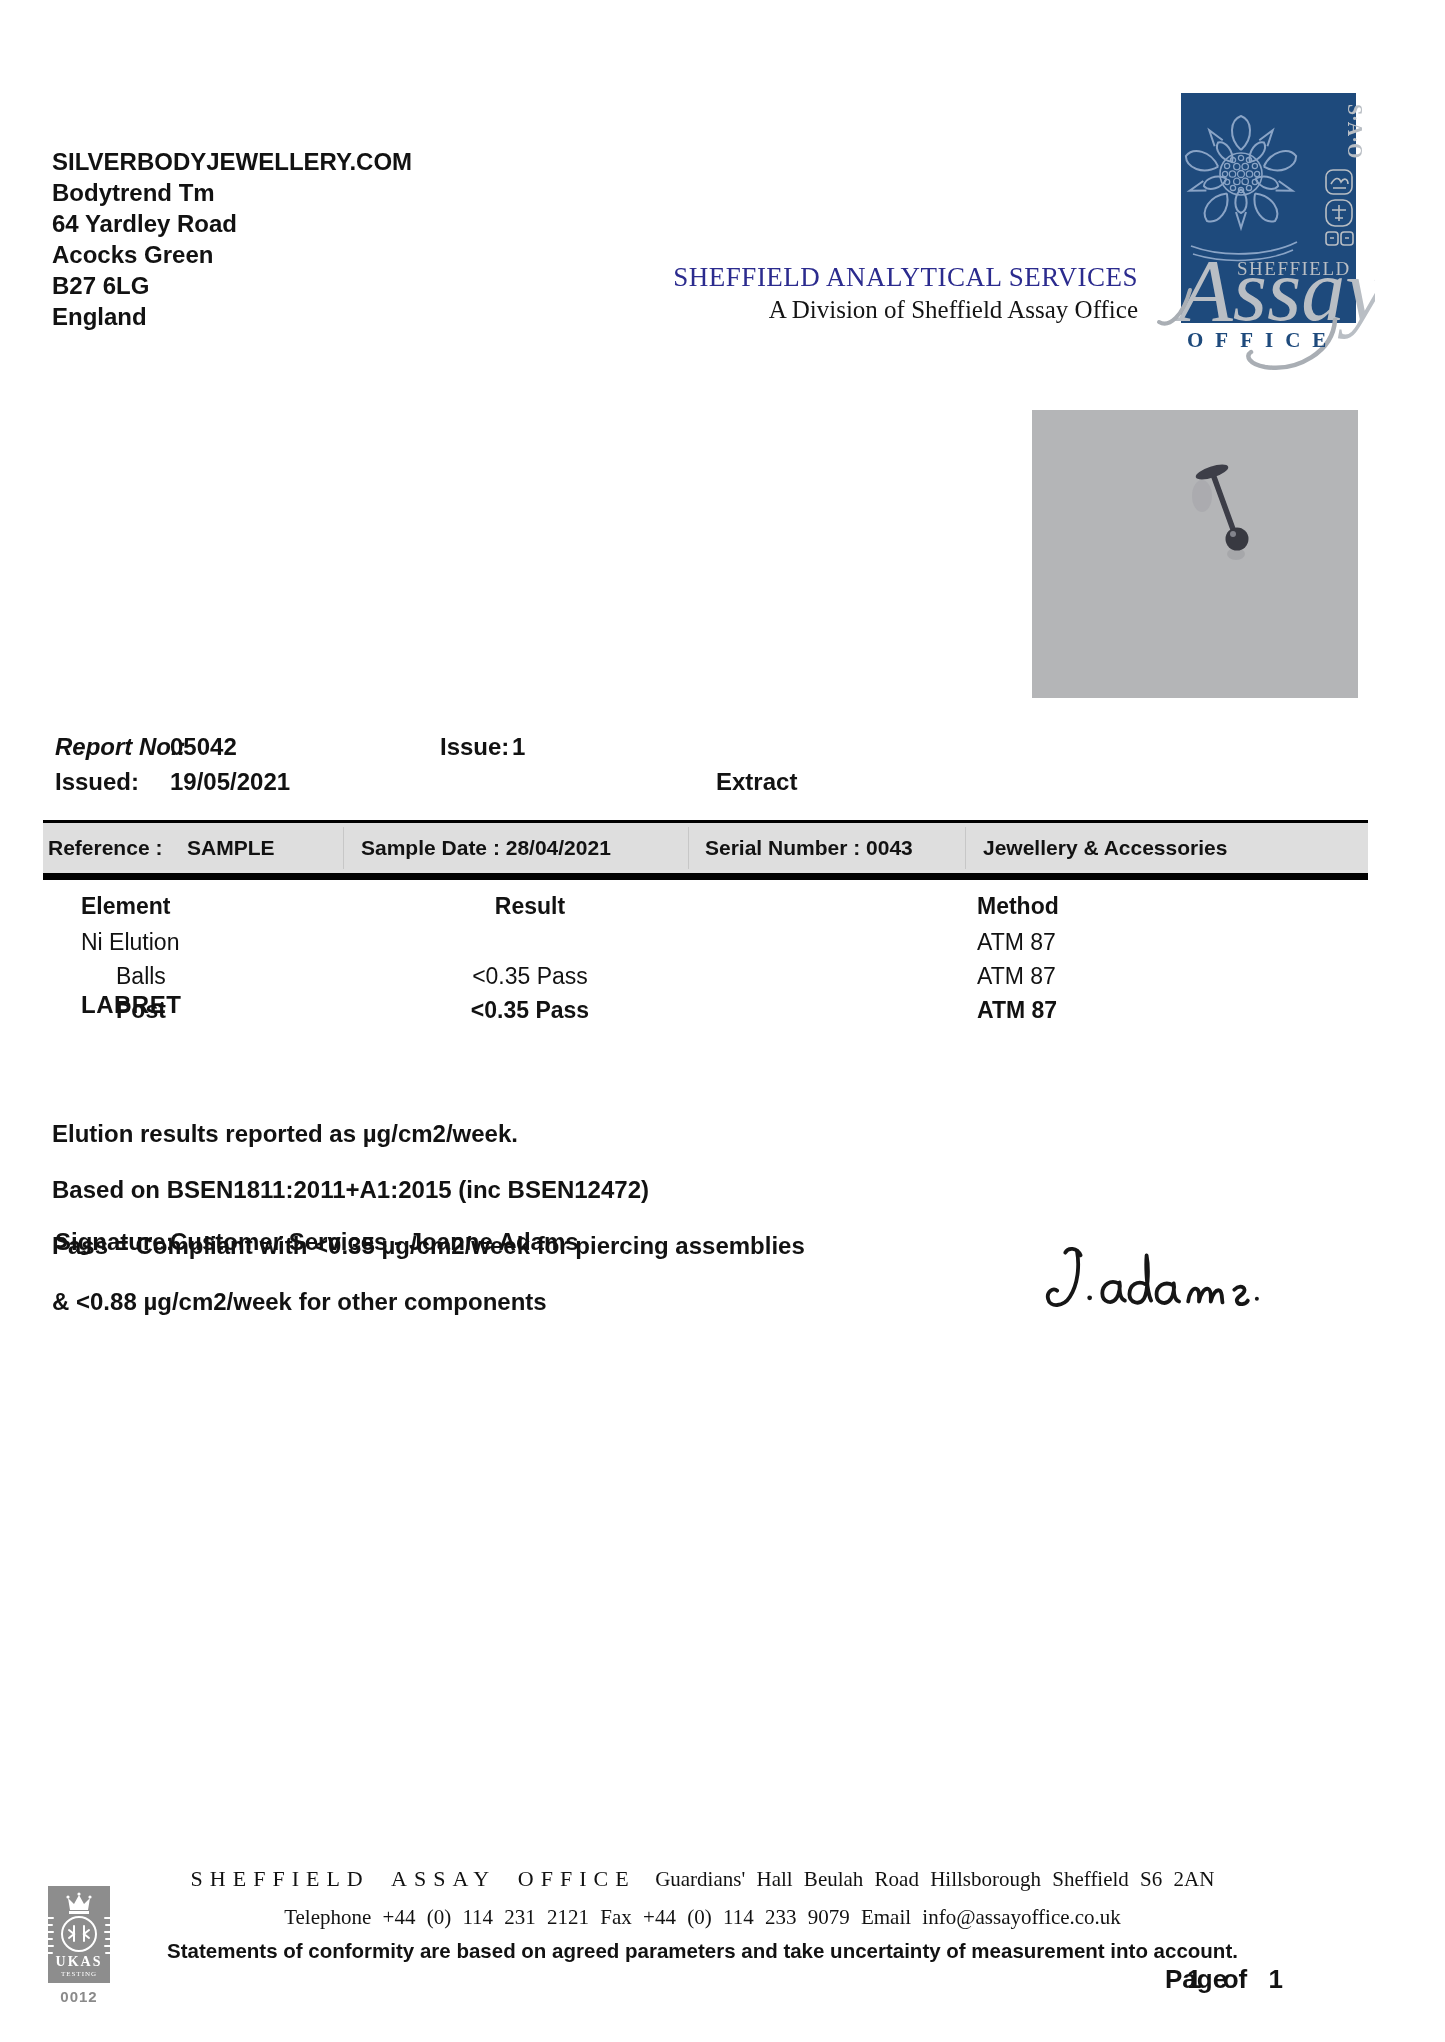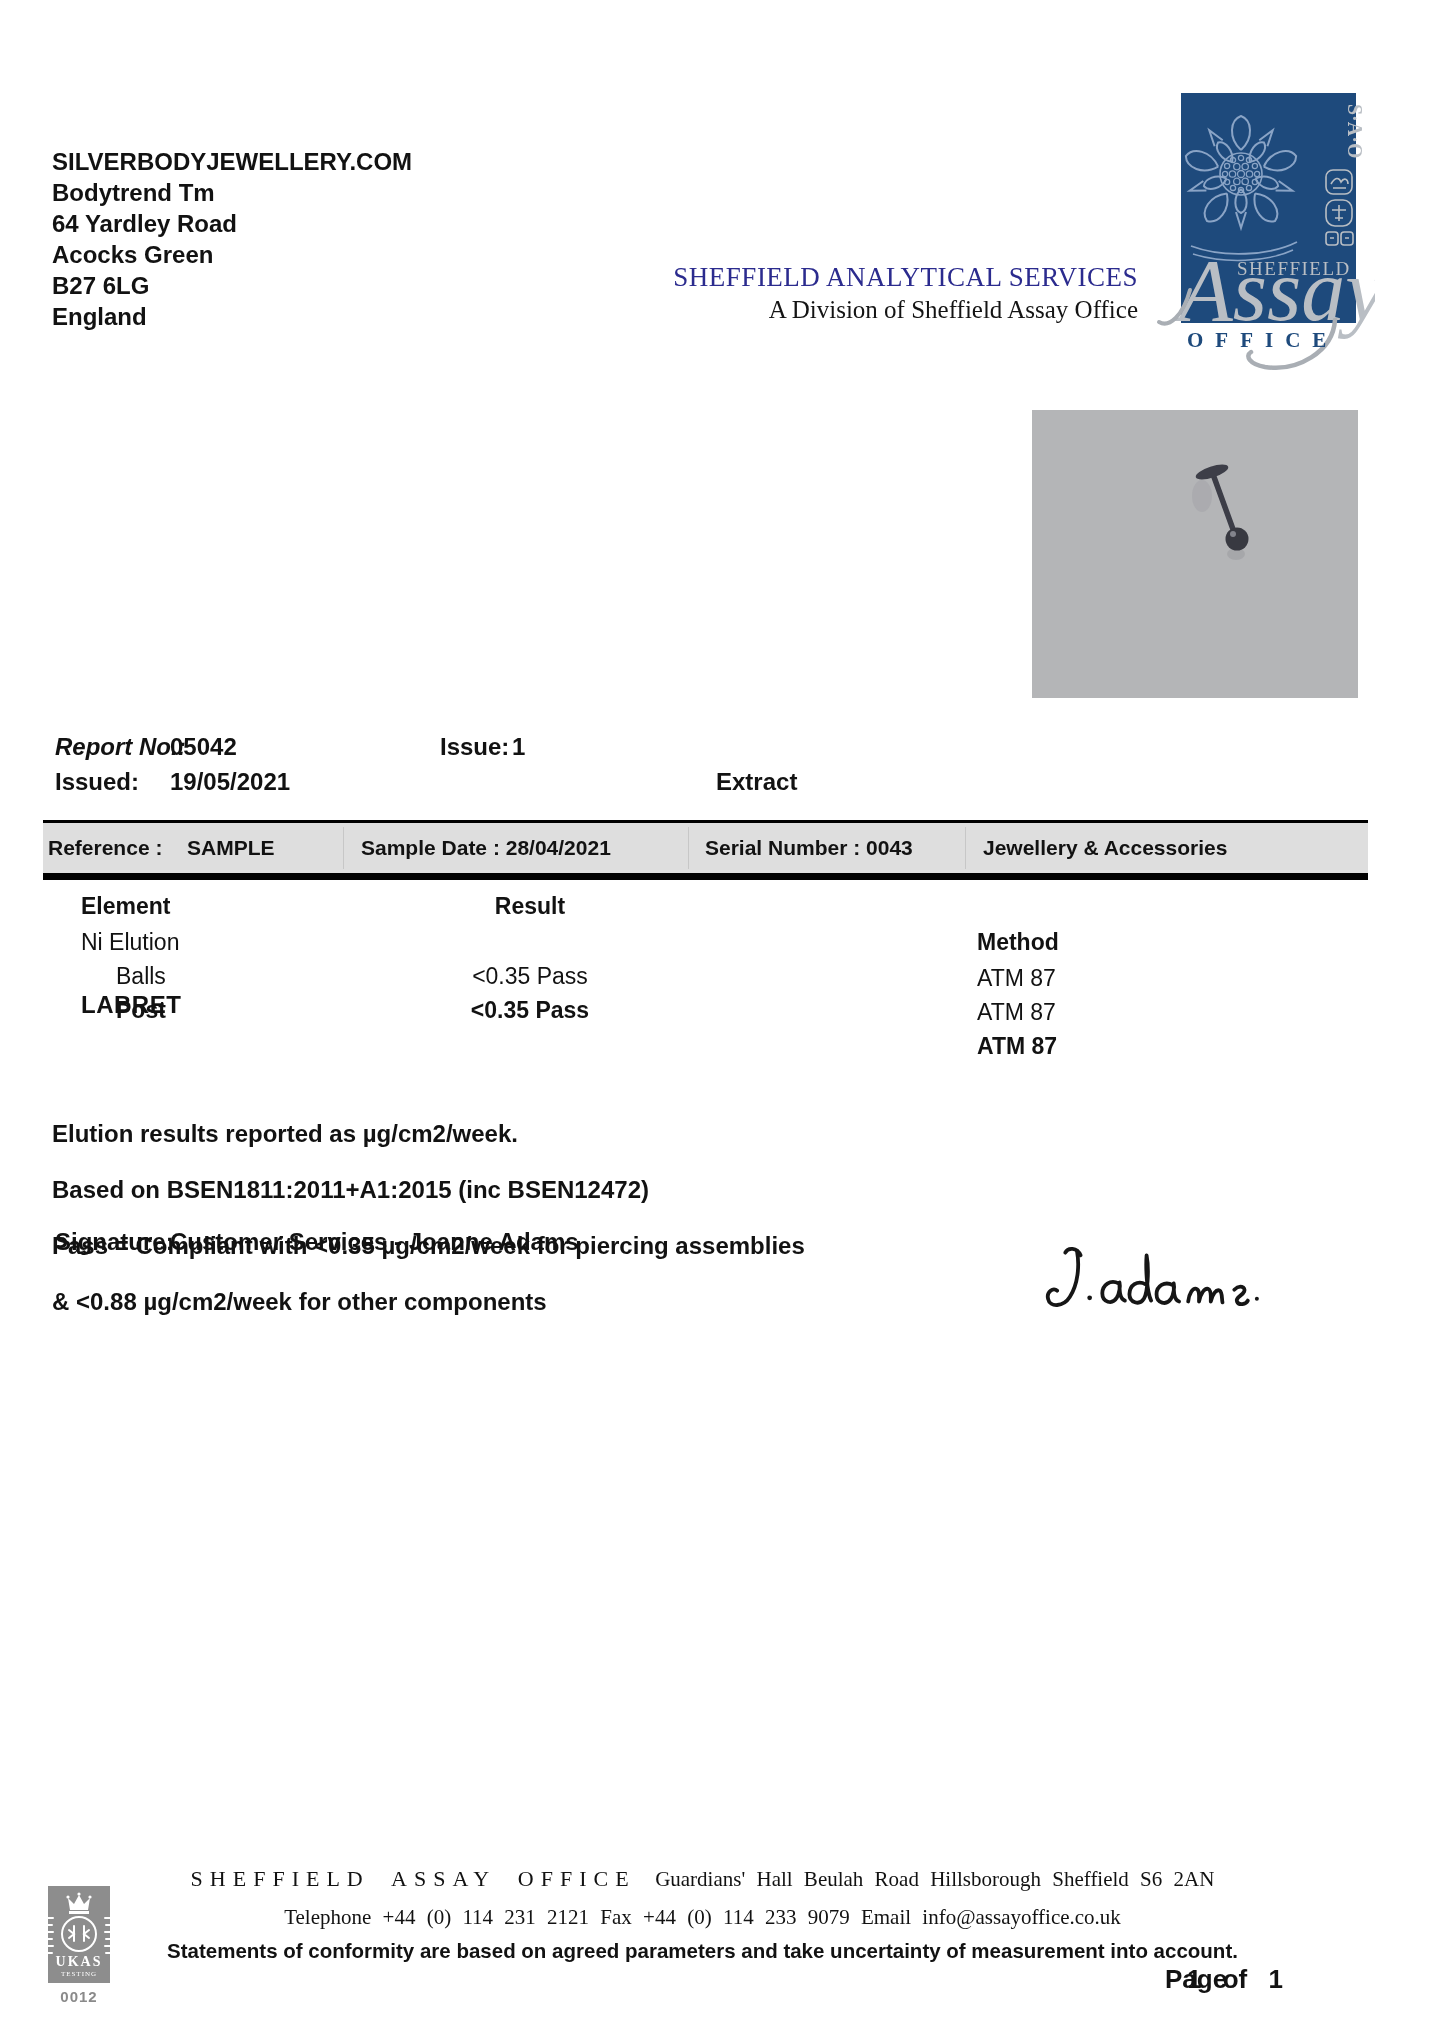--- a/index.html
+++ b/index.html
@@ -28,21 +28,21 @@
   .refbar{left:43px;top:820px;width:1325px;height:50px;background:#dedede;
           border-top:3px solid #000;border-bottom:7px solid #000;}
   .refbar span{position:absolute;top:0;line-height:50px;font-size:21px;font-weight:bold;white-space:nowrap;}
   .refbar .vdiv{position:absolute;top:4px;bottom:4px;width:1px;background:rgba(0,0,0,.10);}
 
   
   .trow{left:0;top:0;width:1445px;height:30px;font-size:23px;white-space:nowrap;}
   .trow .c-el{position:absolute;left:81px;}
   .trow .c-el.ind{left:116px;}
   .trow .c-res{position:absolute;left:380px;width:300px;text-align:center;}
-  .trow .c-met{position:absolute;left:977px;margin-top:36px;}
+  .trow .c-met{position:absolute;left:977px;}
   .trow.head{font-weight:bold;}
   .item-name{left:81px;top:991px;font-size:24px;font-weight:bold;letter-spacing:.5px;}
 
   
   .notes{left:52px;top:1092px;font-size:24px;font-weight:bold;line-height:28px;white-space:pre-line;}
 
   
   .sig-label{left:55px;top:1228px;font-size:24px;font-weight:bold;}
   .sig-name{left:170px;top:1228px;font-size:24px;font-weight:bold;}
   .sig-hand{left:1030px;top:1235px;width:235px;height:95px;}

